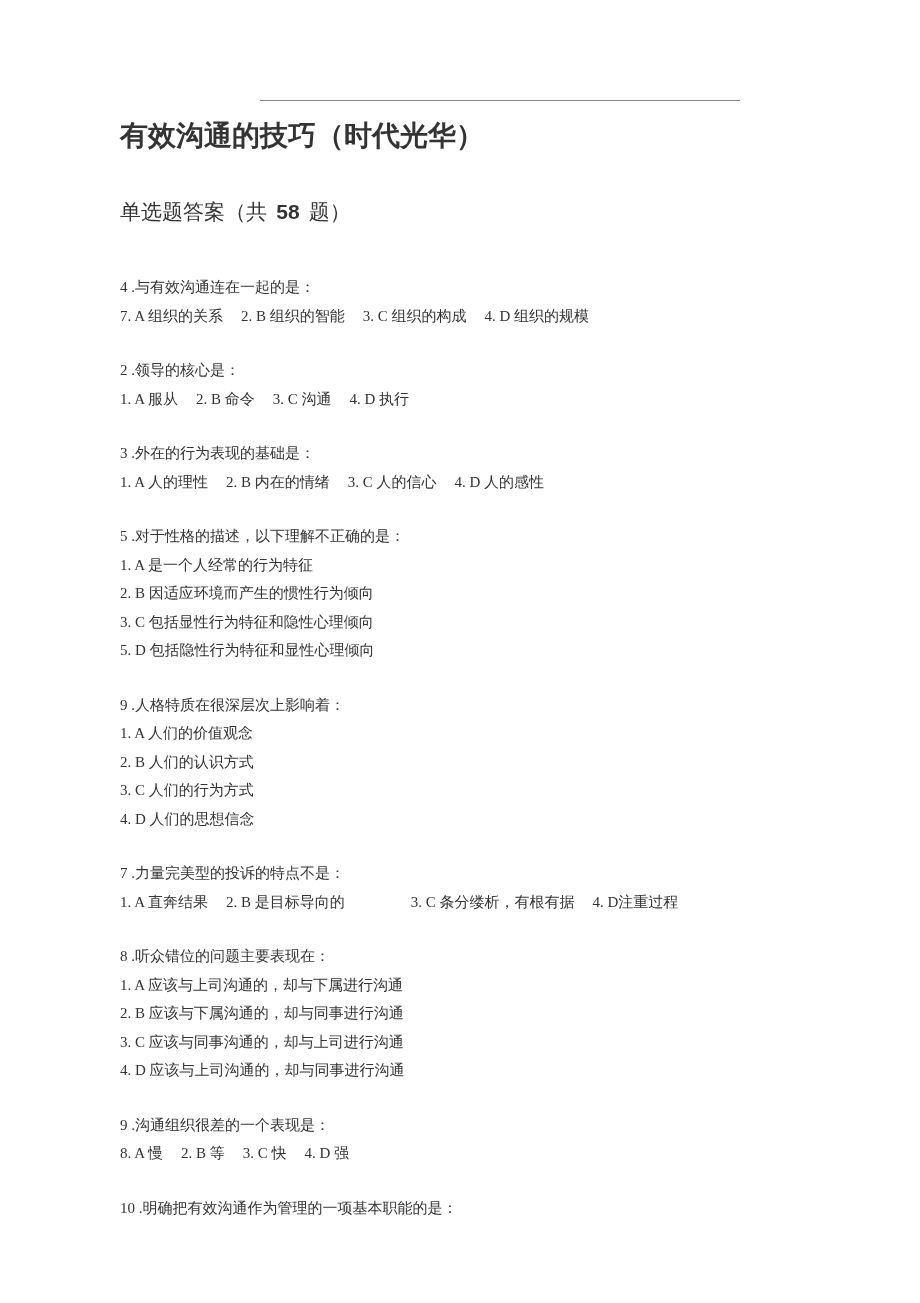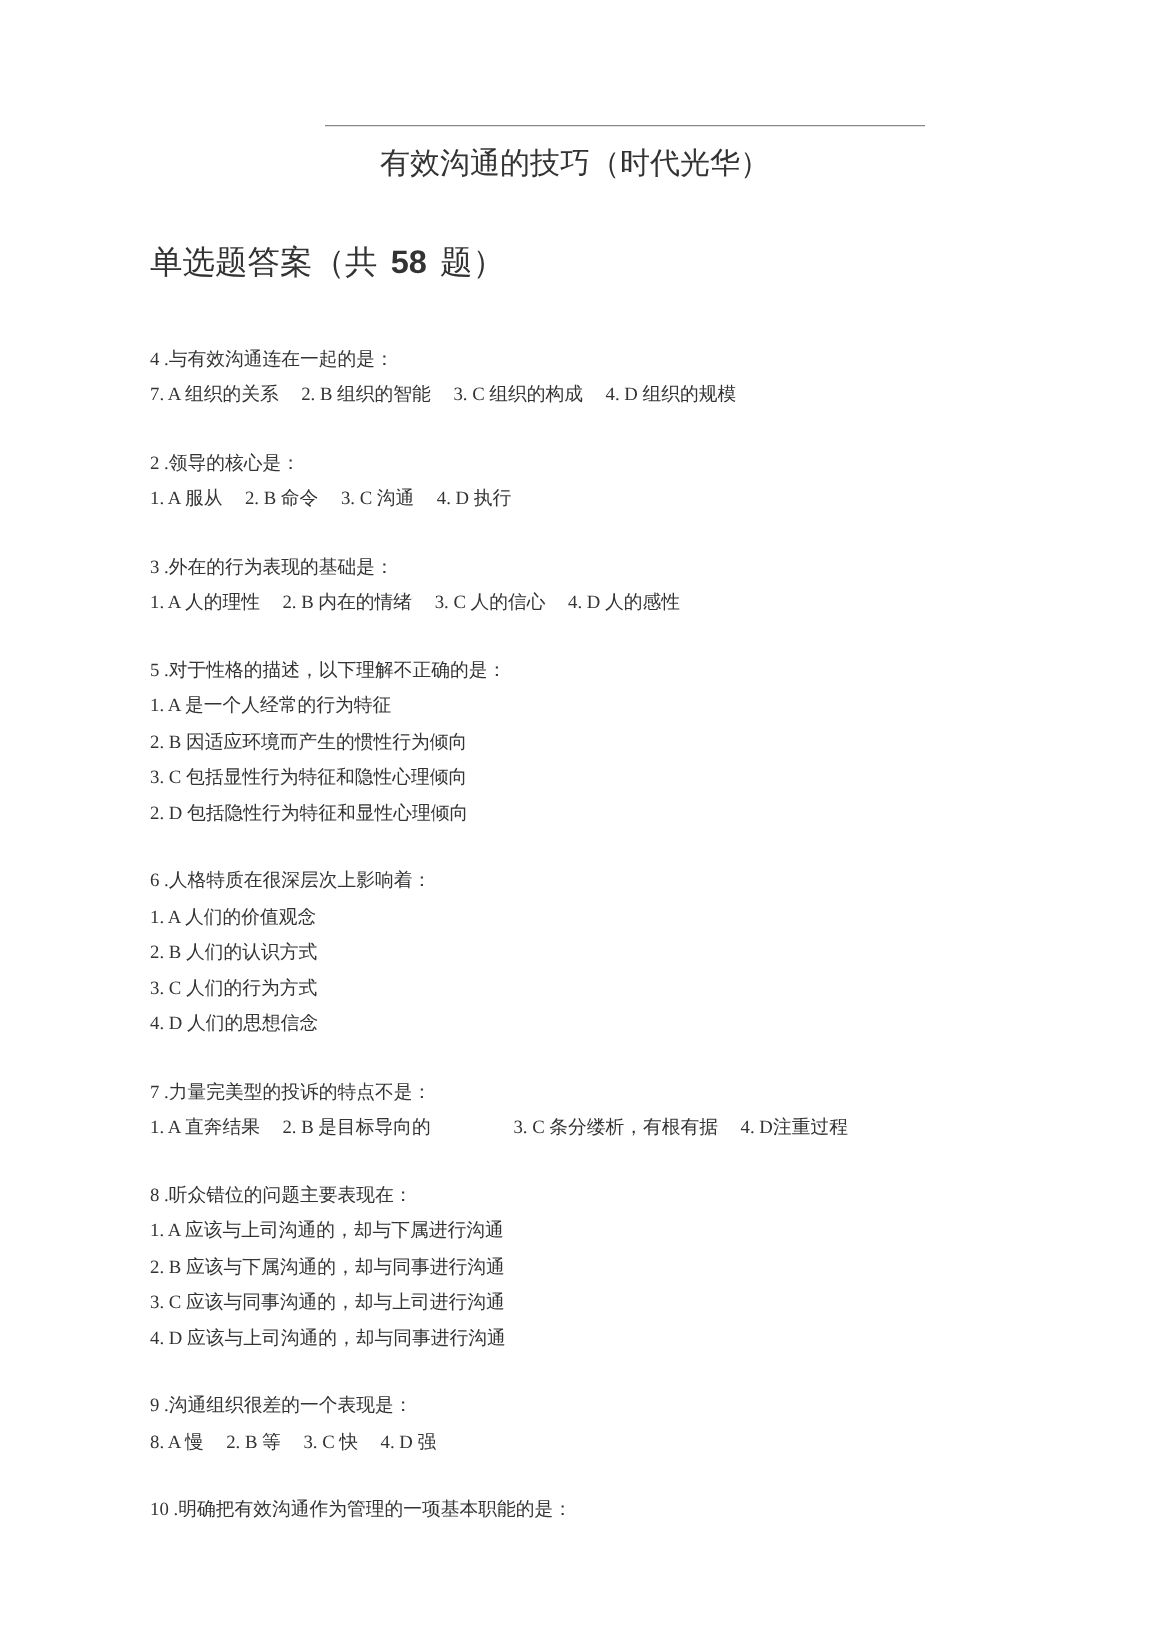--- a/index.html
+++ b/index.html
@@ -14,27 +14,27 @@
       color: #333;
       font-size: 15px;
       line-height: 1.9;
     }
     .top-rule {
       border-bottom: 1px solid #888;
       margin: 0 0 8px 140px;
       width: 480px;
     }
     .title {
-      font-size: 24px;
-      text-align: center;
+      font-size: 28px;
+      text-align: left;
       margin: 0 0 30px 0;
-      font-weight: normal;
+      font-weight: bold;
     }
     .section-title {
-      font-size: 26px;
+      font-size: 21px;
       margin: 20px 0 40px 0;
       font-weight: normal;
     }
     .section-title .num {
       font-family: Arial, sans-serif;
       font-weight: bold;
       margin: 0 4px;
     }
     .question {
       margin-bottom: 26px;
@@ -73,25 +73,25 @@
       <div class="question">
         <div class="q-text">3 .外在的行为表现的基础是：</div>
         <div class="options-inline"><span>1.  A 人的理性</span><span>2. B 内在的情绪</span><span>3. C 人的信心</span><span>4. D 人的感性</span></div>
       </div>
       <div class="question">
         <div class="q-text">5 .对于性格的描述，以下理解不正确的是：</div>
         <div class="options-block">
           <div>1.   A 是一个人经常的行为特征</div>
           <div>2.   B 因适应环境而产生的惯性行为倾向</div>
           <div>3.   C 包括显性行为特征和隐性心理倾向</div>
-          <div>2.   D 包括隐性行为特征和显性心理倾向</div>
+          <div>5.   D 包括隐性行为特征和显性心理倾向</div>
         </div>
       </div>
       <div class="question">
-        <div class="q-text">6 .人格特质在很深层次上影响着：</div>
+        <div class="q-text">9 .人格特质在很深层次上影响着：</div>
         <div class="options-block">
           <div>1.   A 人们的价值观念</div>
           <div>2.   B 人们的认识方式</div>
           <div>3.   C 人们的行为方式</div>
           <div>4.   D 人们的思想信念</div>
         </div>
       </div>
       <div class="question">
         <div class="q-text">7 .力量完美型的投诉的特点不是：</div>
         <div class="options-inline"><span>1.   A 直奔结果</span><span>2. B 是目标导向的</span><span style="margin-left: 48px;">3. C 条分缕析，有根有据</span><span>4. D注重过程</span></div>

